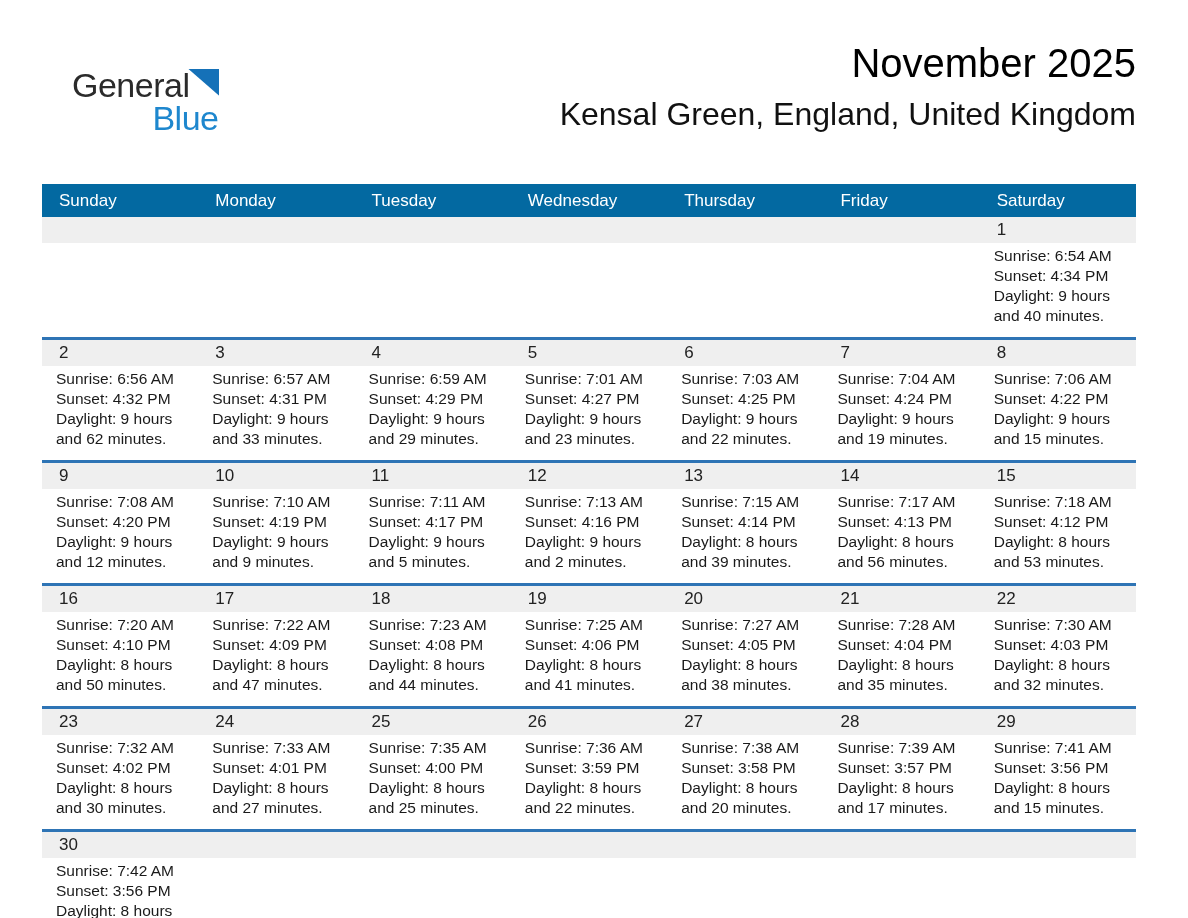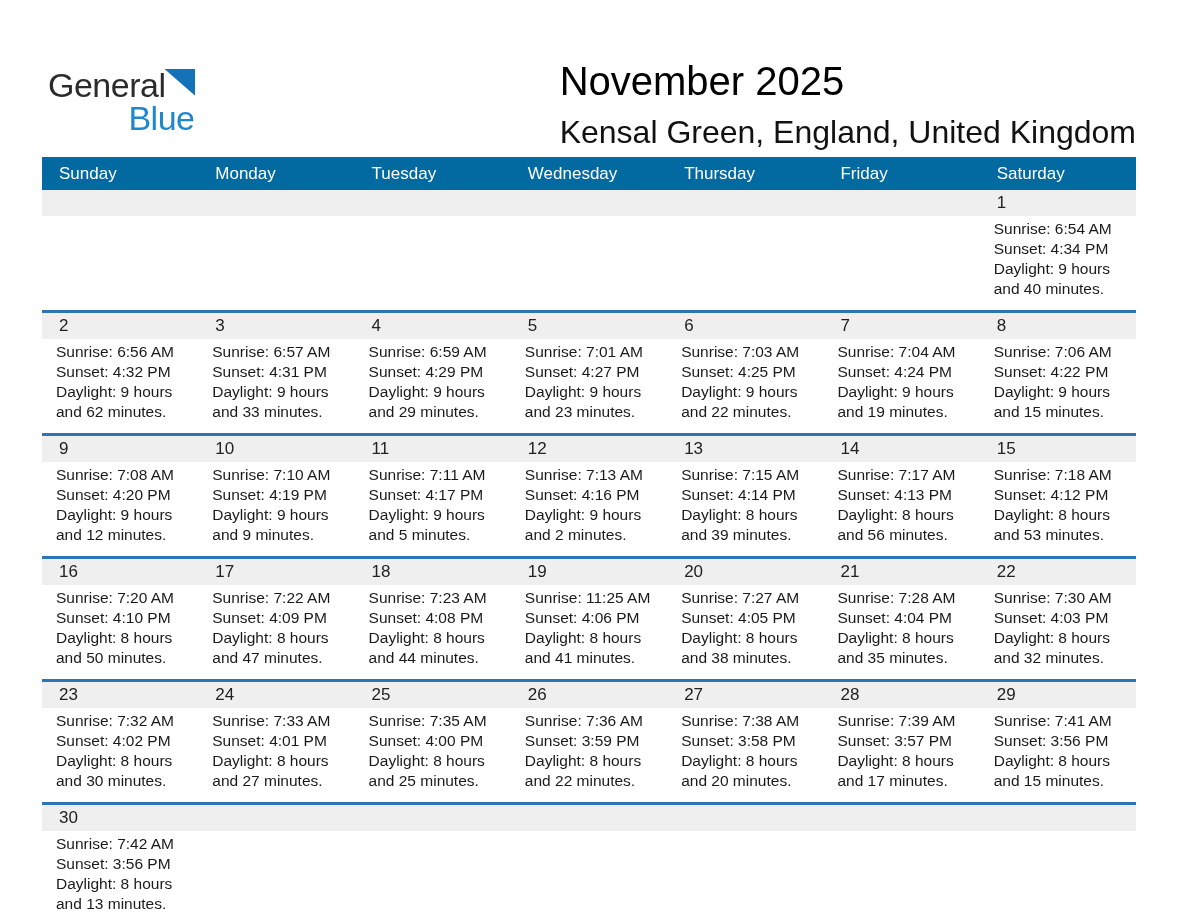--- a/index.html
+++ b/index.html
@@ -8,37 +8,37 @@
     width:1188px; height:918px;
     font-family:"Liberation Sans", sans-serif;
     color:#1b1b1b;
     overflow:hidden;
   }
   .page { position:relative; width:1188px; height:918px; }
 
   
   .topbar {
     display:flex; justify-content:space-between; align-items:flex-start;
-    padding:40px 52px 0 48px; height:157px;
+    padding:40px 52px 0 72px; height:184px;
   }
   .logo { margin-top:28px; display:inline-block; }
   .logo-line1 { display:flex; align-items:flex-start; }
   .logo-general {
     font-size:34px; color:#2b2b2b; letter-spacing:-0.5px; line-height:1;
   }
   .logo-flag {
     width:31px; height:27px; margin-left:-1px; margin-top:1px;
     background:#1571B8;
     clip-path:polygon(0 0, 100% 0, 100% 100%);
   }
   .logo-line2 {
     text-align:right; font-size:34px; line-height:0.95;
     color:#1E87CE; letter-spacing:-0.5px; margin-right:1px;
   }
-  .titles { margin-top:18px; }
+  .titles { text-align:right; }
   .title  { font-size:40px; color:#000000; line-height:1.15; }
   .subtitle { font-size:32px; color:#111111; margin-top:10px; }
 
   
   .calendar { margin:0 52px 0 42px; width:1094px; }
   .weekday-header {
     display:grid; grid-template-columns:repeat(7,1fr);
     background:#0369a1; height:33px; align-items:center;
   }
   .weekday-cell {
@@ -249,21 +249,21 @@
               <div class="">Daylight: 8 hours</div>
               <div class="">and 47 minutes.</div>
             </div>
             <div class="detail-cell">
               <div class="">Sunrise: 7:23 AM</div>
               <div class="">Sunset: 4:08 PM</div>
               <div class="">Daylight: 8 hours</div>
               <div class="">and 44 minutes.</div>
             </div>
             <div class="detail-cell">
-              <div class="">Sunrise: 11:25 AM</div>
+              <div class="">Sunrise: 7:25 AM</div>
               <div class="">Sunset: 4:06 PM</div>
               <div class="">Daylight: 8 hours</div>
               <div class="">and 41 minutes.</div>
             </div>
             <div class="detail-cell">
               <div class="">Sunrise: 7:27 AM</div>
               <div class="">Sunset: 4:05 PM</div>
               <div class="">Daylight: 8 hours</div>
               <div class="">and 38 minutes.</div>
             </div>

